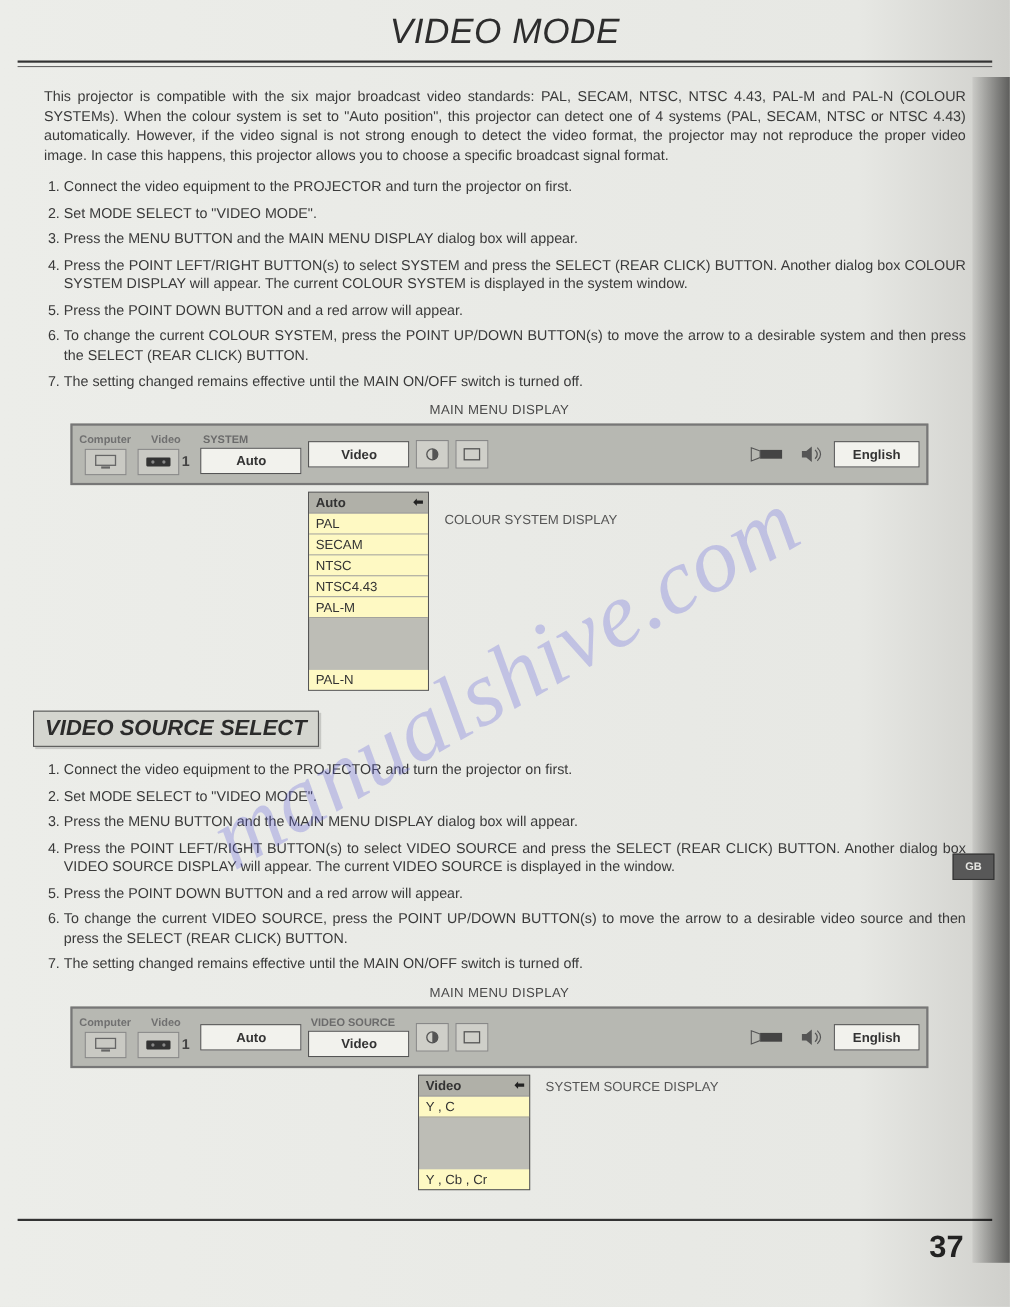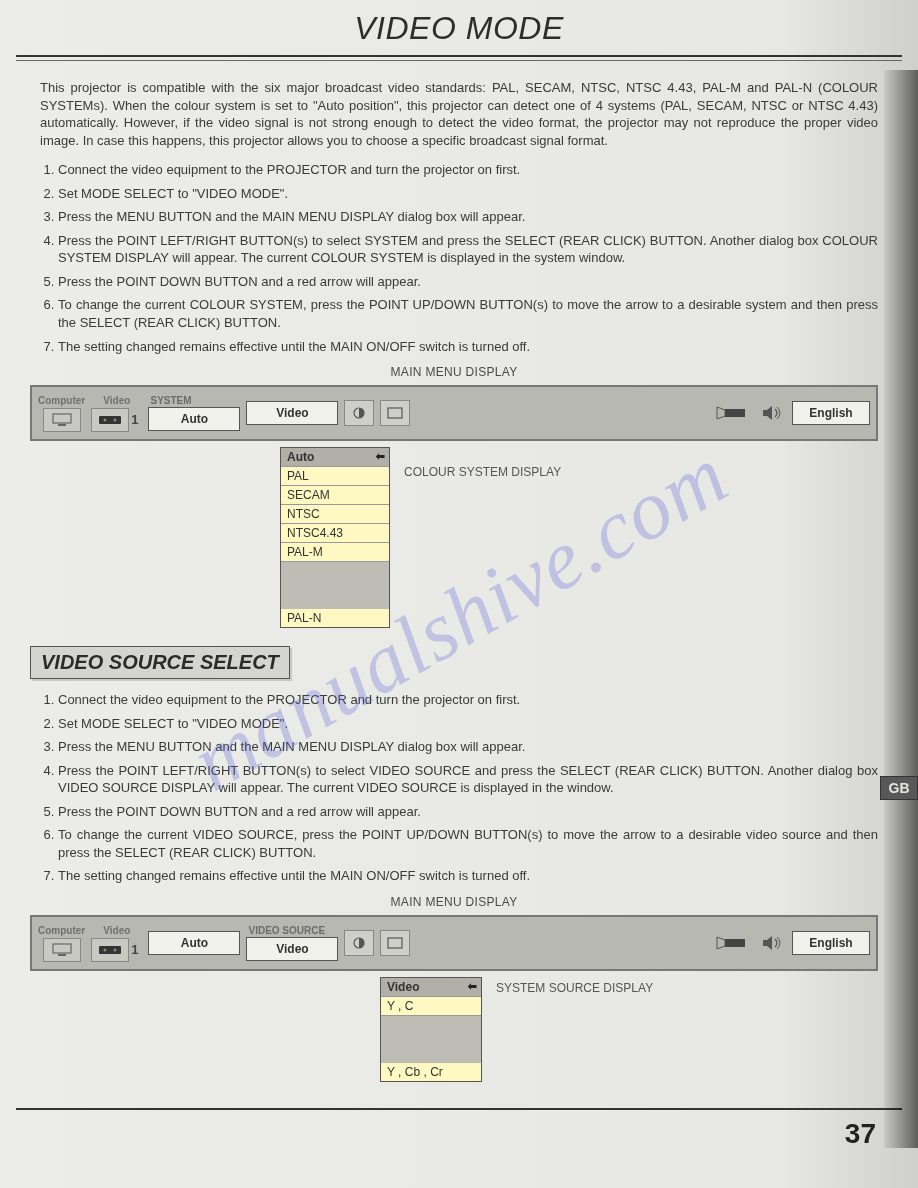--- a/index.html
+++ b/index.html
@@ -81,21 +81,21 @@
   .menu-caption {
     text-align: center;
     font-size: 12px;
     color: #494949;
     margin: 6px 0 6px 0;
     letter-spacing: 0.3px;
   }
   
   .osd-wrap {
     margin: 0 auto 4px auto;
-    width: 848px;
+    width: 780px;
   }
   .osd {
     border: 2px solid #777;
     background: #b7b8b2;
     height: 52px;
     display: flex;
     align-items: center;
     padding: 0 6px;
     gap: 6px;
   }
@@ -204,27 +204,27 @@
   }
   .side-caption {
     font-size: 12px;
     color: #555;
     line-height: 1.3;
     margin-top: 18px;
     text-align: right;
   }
   .side-tab {
     position: absolute;
-    right: 0;
+    right: 14px;
     top: 776px;
     width: 36px;
     height: 22px;
     background: #585858;
     color: #e6e6e2;
-    font-size: 14px;
+    font-size: 10px;
     font-weight: bold;
     display: flex;
     align-items: center;
     justify-content: center;
     border: 1px solid #333;
     z-index: 5;
   }
   .bottom-rule {
     border-top: 2px solid #333;
     margin: 26px 16px 0 16px;

